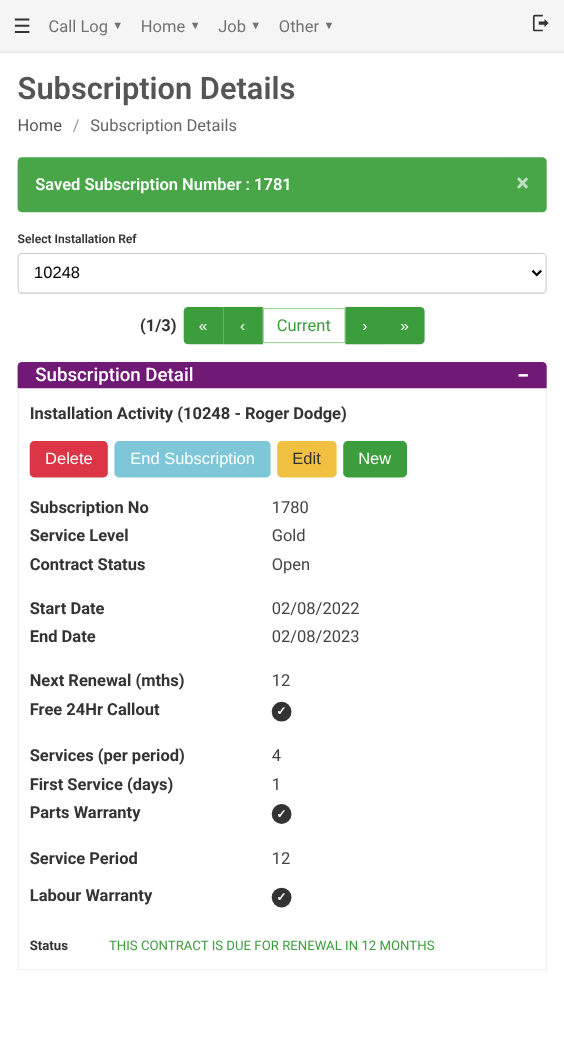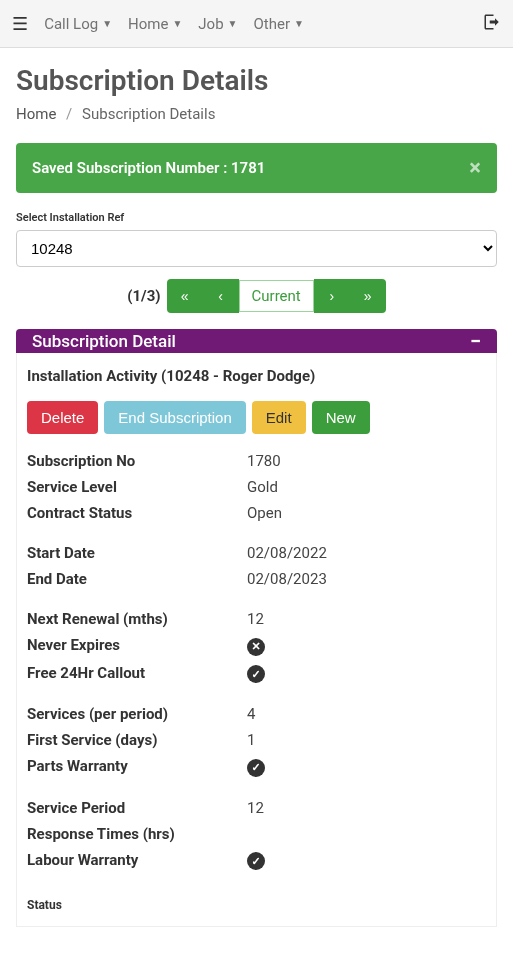--- a/index.html
+++ b/index.html
@@ -134,24 +134,20 @@
       <div class="field-row">
           <div class="field-label">End Date</div>
           <div class="field-value">02/08/2023</div>
         </div>
       <div class="field-gap"></div>
       <div class="field-row">
           <div class="field-label">Next Renewal (mths)</div>
           <div class="field-value">12</div>
         </div>
       <div class="field-row">
-          <div class="field-label">Never Expires</div>
-          <div class="field-value"><span class="icon-circle">✕</span></div>
-        </div>
-      <div class="field-row">
           <div class="field-label">Free 24Hr Callout</div>
           <div class="field-value"><span class="icon-circle">✓</span></div>
         </div>
       <div class="field-gap"></div>
       <div class="field-row">
           <div class="field-label">Services (per period)</div>
           <div class="field-value">4</div>
         </div>
       <div class="field-row">
           <div class="field-label">First Service (days)</div>
@@ -160,26 +156,26 @@
       <div class="field-row">
           <div class="field-label">Parts Warranty</div>
           <div class="field-value"><span class="icon-circle">✓</span></div>
         </div>
       <div class="field-gap"></div>
       <div class="field-row">
           <div class="field-label">Service Period</div>
           <div class="field-value">12</div>
         </div>
       <div class="field-row">
-          <div class="field-label">Response Times (hrs)</div>
           <div class="field-value"></div>
         </div>
       <div class="field-row">
           <div class="field-label">Labour Warranty</div>
           <div class="field-value"><span class="icon-circle">✓</span></div>
         </div>
       <div class="field-gap"></div>
       <div class="status-row">
         <div class="status-label">Status</div>
+        <div class="status-text">THIS CONTRACT IS DUE FOR RENEWAL IN 12 MONTHS</div>
       </div>
     </div>
   </div>
 </div>
 
 </body></html>

